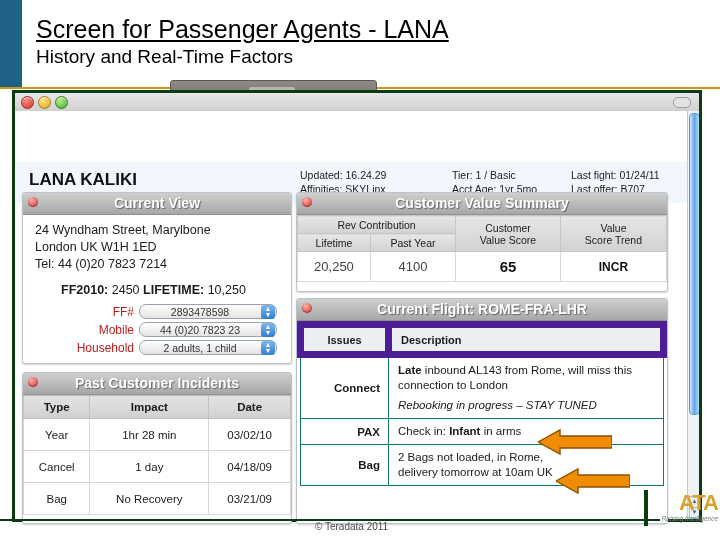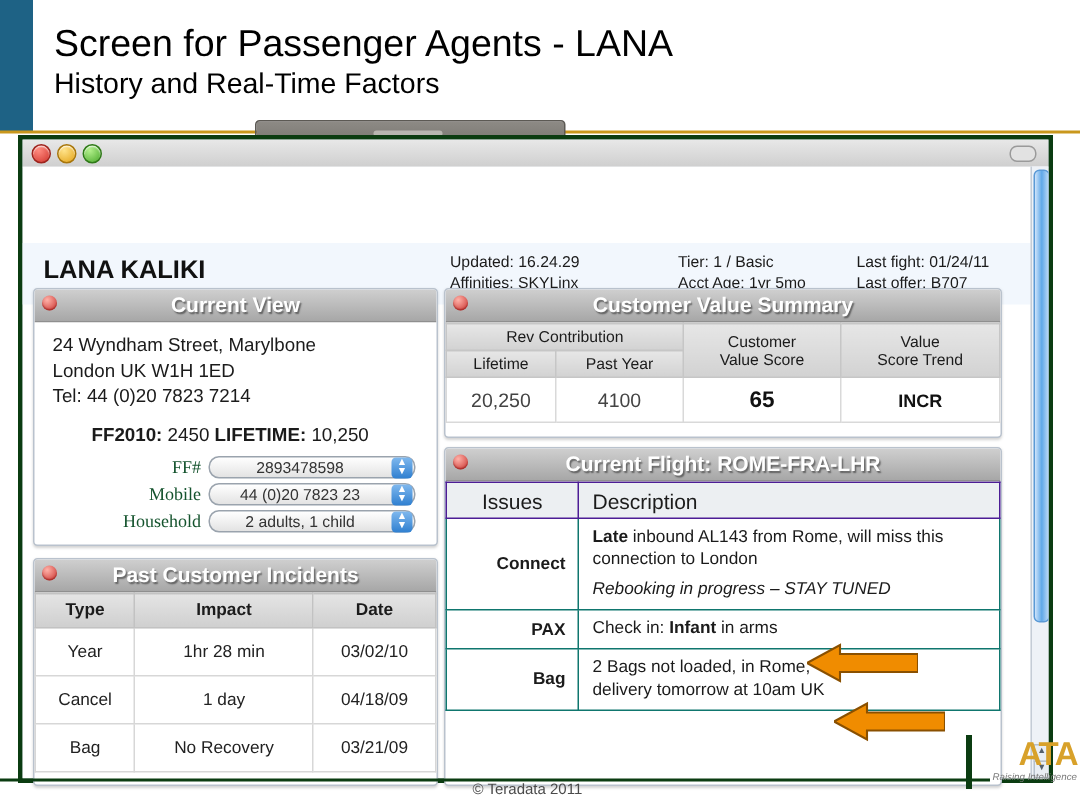--- a/index.html
+++ b/index.html
@@ -14,21 +14,21 @@
   
   .left-bar {
     position:absolute; left:0; top:0; width:22px; height:88px;
     background:#1E6285;
   }
   .slide-title {
     position:absolute; left:36px; top:14px; width:640px;
     color:#000;
   }
   .slide-title .t1 {
-    font-size:25px; line-height:30px; letter-spacing:0px; white-space:nowrap;
+    font-size:25px; line-height:30px; letter-spacing:0px; white-space:nowrap;text-decoration:underline;
   }
   .slide-title .t2 {
     font-size:19px; line-height:26px; white-space:nowrap;
   }
   .gold-rule {
     position:absolute; left:0; top:87px; width:720px; height:2px;
     background:#C9971C;
   }
 
   
@@ -139,21 +139,21 @@
 
   
   #customer-view { left:22px; top:192px; width:268px; height:170px; }
   .cv-body { padding:7px 0 0 0; font-size:12.5px; color:#1b1b1b; }
   .cv-addr { padding-left:12px; line-height:17px; }
   .cv-ff { margin-top:10px; padding-left:38px; font-size:12.5px; }
   .cv-ff b { font-weight:bold; }
   .cv-rows { margin-top:7px; }
   .cv-row { display:flex; align-items:center; justify-content:flex-end;
             margin-bottom:3px; padding-right:14px; }
-  .cv-label { font-size:12px; color:#14532d; margin-right:5px;font-family:Liberation Serif, serif; }
+  .cv-label { font-size:12px; color:#b91c1c; margin-right:5px; }
   .cv-select {
     position:relative; width:138px; height:15px;
     background: linear-gradient(#ffffff,#e3e3e3);
     border:1px solid #9aa3ad; border-radius:7px;
     font-size:10.5px; color:#333; text-align:center; line-height:15px;
     box-sizing:border-box; padding-right:16px;
   }
   .cv-stepper {
     position:absolute; right:1px; top:0px; width:14px; height:13px;
     background: linear-gradient(#7fb8ee,#2f7fd0);
@@ -185,22 +185,22 @@
     border:1px solid #d9d9d9; text-align:center; height:27px; background:#fff;
     font-size:13px; color:#444;
   }
   .vs-table td.big { font-size:15px; font-weight:bold; color:#111; }
   .vs-table td.trend { font-size:12px; font-weight:bold; color:#111; }
 
   
   #current-flight { left:296px; top:298px; width:370px; height:224px; }
   .cf-table { width:100%; border-collapse:collapse; }
   .cf-table th {
-    background:#eceff2; border:1px solid #4c1d95; height:21px;
-    font-size:14px; font-weight:normal; color:#1b1b1b;
+    background:#eceff2; border:7px solid #4c1d95; height:21px;
+    font-size:11px; font-weight:bold; color:#1b1b1b;
   }
   .cf-table th.c-issue { width:78px; }
   .cf-table th.c-desc { text-align:left; padding-left:9px; }
   .cf-table td { border:1px solid #0f766e; background:#fff; vertical-align:middle; }
   .cf-issue { width:78px; text-align:right; padding-right:8px;
               font-size:11.5px; font-weight:bold; color:#1b1b1b; }
   .cf-desc { padding:5px 8px 5px 9px; font-size:11.5px; color:#1b1b1b; line-height:15px; }
   .cf-desc .sub { font-style:italic; margin-top:5px; }
   .cf-desc .norm { font-weight:normal; }
 

